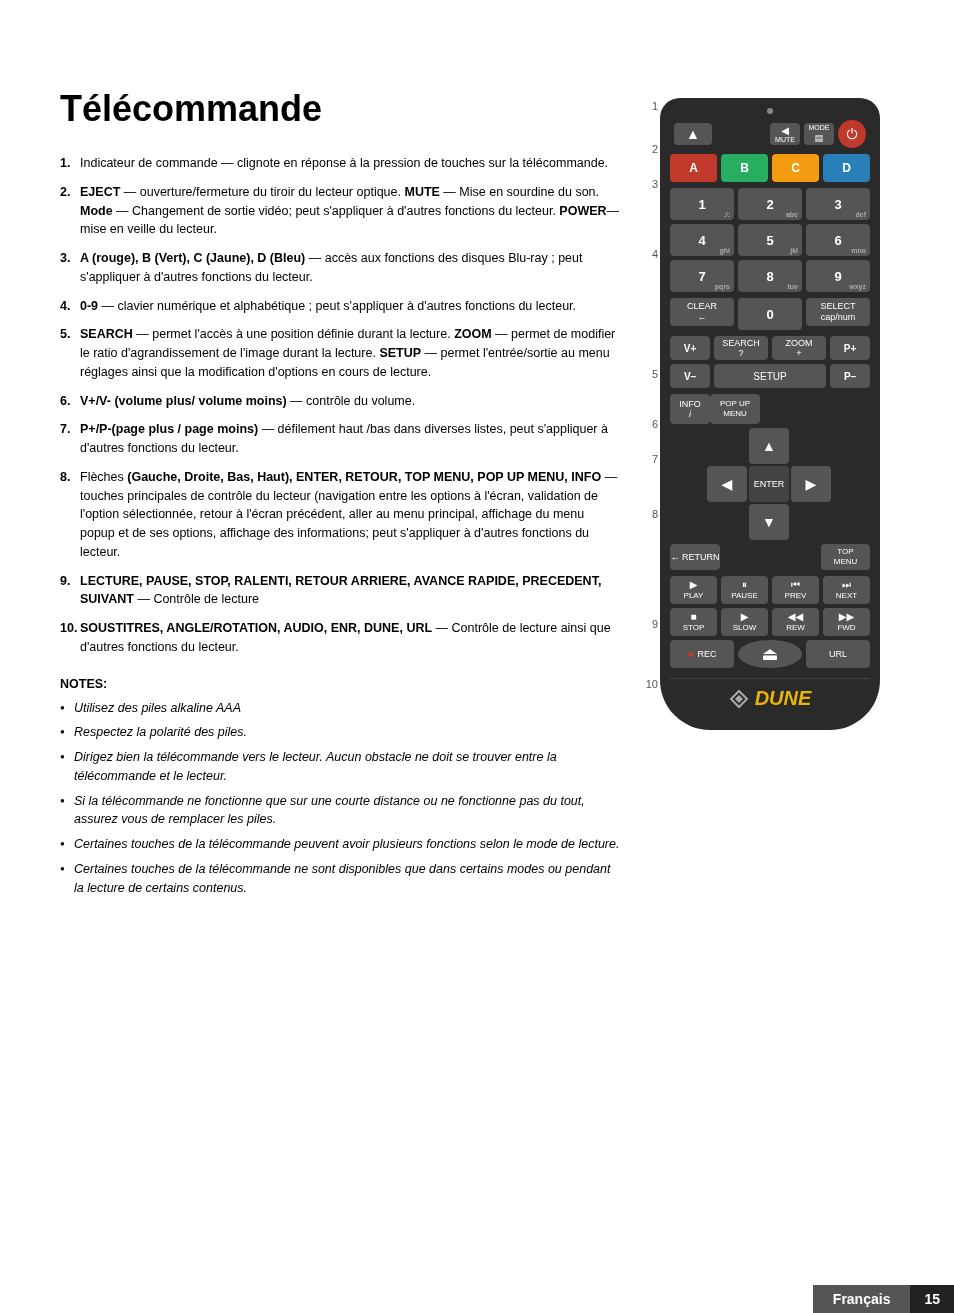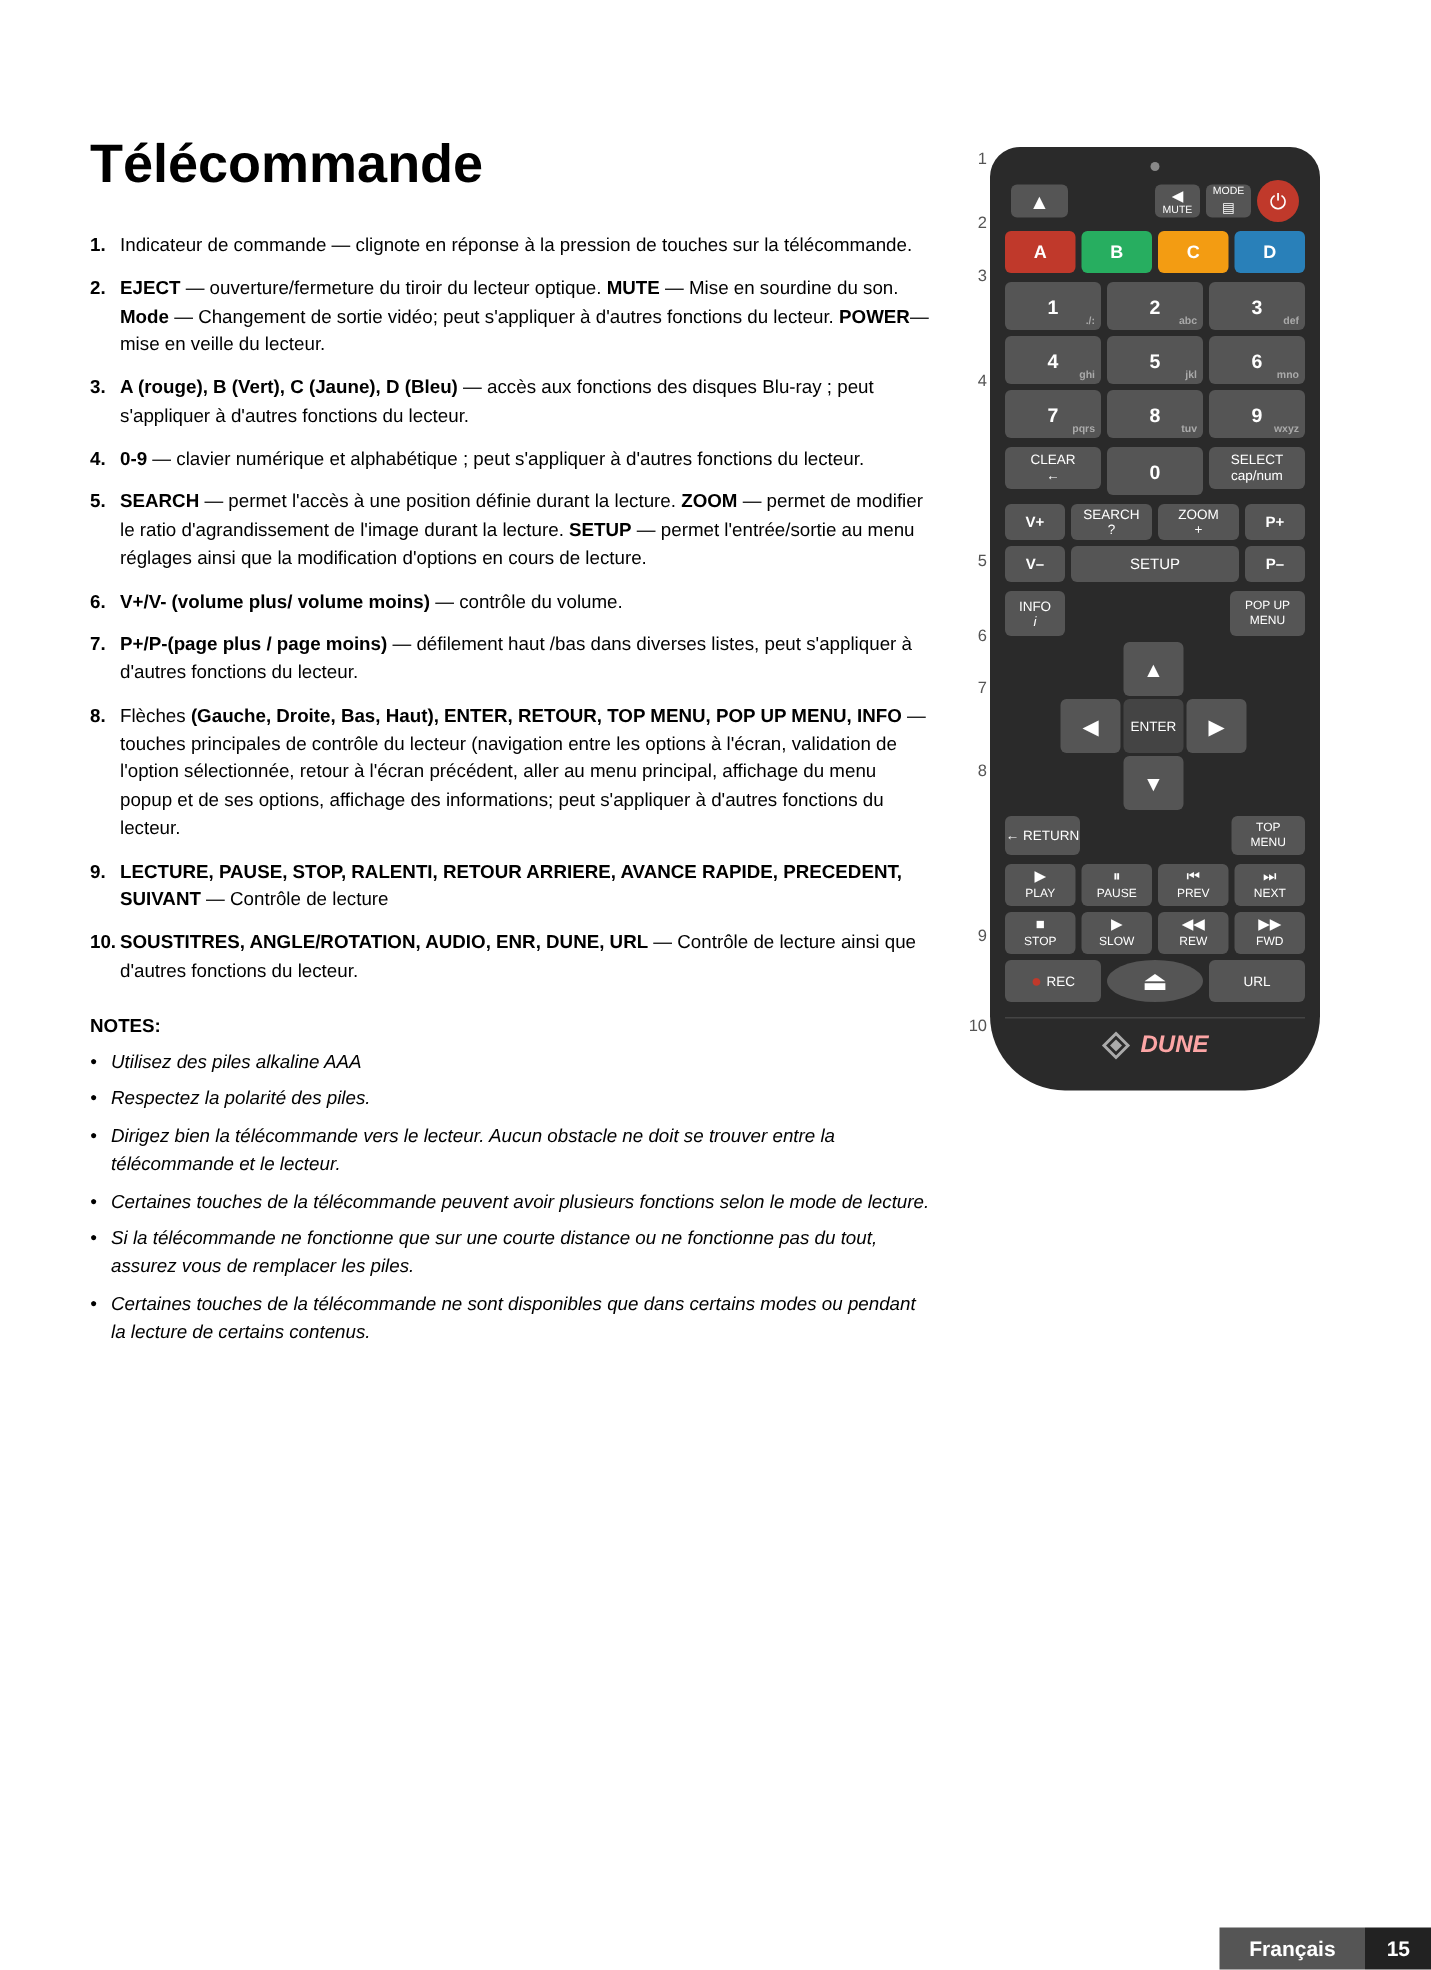--- a/index.html
+++ b/index.html
@@ -330,21 +330,20 @@
       cursor: pointer;
     }
 
     
     .nav-section {
       margin-bottom: 6px;
     }
 
     .nav-top-row {
       display: flex;
-      justify-content: space-between;
       margin-bottom: 4px;
     }
 
     .btn-info {
       background: #555;
       color: #fff;
       border: none;
       border-radius: 4px;
       width: 40px;
       height: 30px;
@@ -547,22 +546,22 @@
       display: flex;
       align-items: center;
       justify-content: center;
       gap: 6px;
       margin-top: 10px;
       padding-top: 8px;
       border-top: 1px solid #444;
     }
 
     .brand-logo {
-      color: #fca5a5;
-      font-size: 16px;
+      color: #eab308;
+      font-size: 20px;
       font-weight: bold;
       font-style: italic;
     }
 
     
     .page-footer {
       display: flex;
       justify-content: flex-end;
       align-items: stretch;
       margin-top: auto;
@@ -647,22 +646,22 @@
         </li>
 
       </ol>
 
       <div class="notes-section">
         <p class="notes-title">NOTES:</p>
         <ul class="notes-list">
           <li>Utilisez des piles alkaline AAA</li>
           <li>Respectez la polarité des piles.</li>
           <li>Dirigez bien la télécommande vers le lecteur. Aucun obstacle ne doit se trouver entre la télécommande et le lecteur.</li>
+          <li>Si la télécommande ne fonctionne que sur une courte distance ou ne fonctionne pas du tout, assurez vous de remplacer les piles.</li>
           <li>Certaines touches de la télécommande peuvent avoir plusieurs fonctions selon le mode de lecture.</li>
-          <li>Si la télécommande ne fonctionne que sur une courte distance ou ne fonctionne pas du tout, assurez vous de remplacer les piles.</li>
           <li>Certaines touches de la télécommande ne sont disponibles que dans certains modes ou pendant la lecture de certains contenus.</li>
         </ul>
       </div>
     </div>
 
     <div class="remote-section">
 
       <div style="position:relative; width:100%;">
         <span style="position:absolute; right:242px; top:12px; font-size:11px; color:#555;">1</span>
         <span style="position:absolute; right:242px; top:55px; font-size:11px; color:#555;">2</span>

